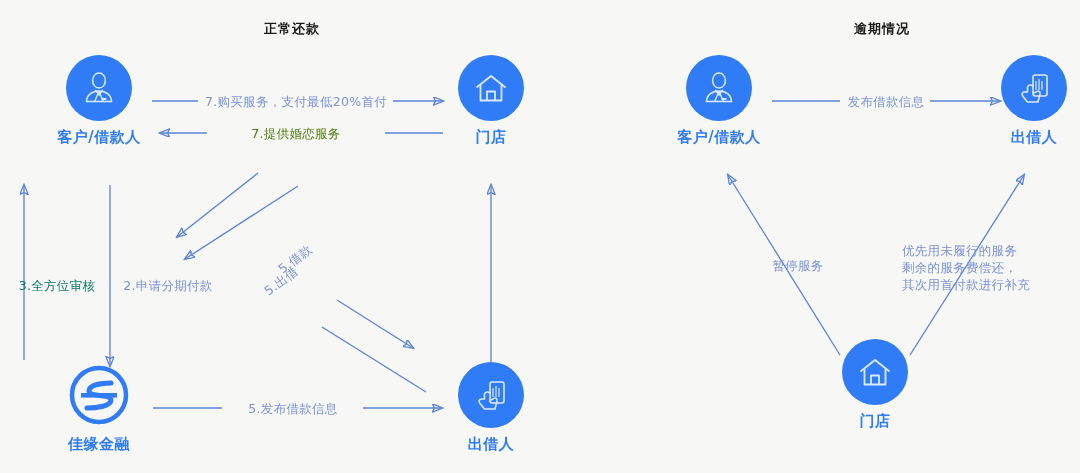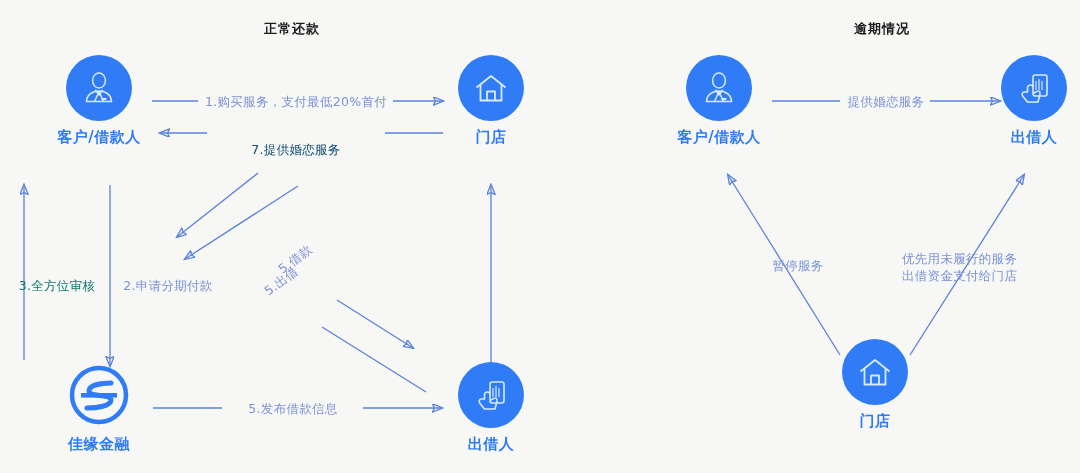--- a/index.html
+++ b/index.html
@@ -170,23 +170,23 @@
     <div class="bubble" style="background: rgb(47, 124, 246);">
       <svg width="40" height="40" viewBox="0 0 40 40">
         <rect x="19" y="7" width="14" height="21" rx="2.2" fill="none" stroke="#dbe9ff" stroke-width="1.6"></rect>
         <path d="M22 13 L22 22 M25 11 L25 22 M28 13 L28 22" stroke="#dbe9ff" stroke-width="1.2"></path>
         <path d="M19 18 C16 16.2 13.5 17 13.5 19.6 L13.5 24 L10.5 24 C8 24 7.5 26.5 9 28.4 L13.5 34 L24 34 L26 26 C26.4 23.6 24.6 22.4 23 23.4 L20 25" fill="none" stroke="#dbe9ff" stroke-width="1.6" stroke-linejoin="round" stroke-linecap="round"></path>
       </svg>
     </div>
     <div class="node-label" style="color: rgb(47, 124, 246);">出借人</div>
   </div>
 
-  <div class="edge-label center" style="left: 296px; top: 101px; color: rgb(123, 147, 214);">1.购买服务，支付最低20%首付</div>
-
-  <div class="edge-label center" style="left: 296px; top: 149px; color: #0c4a6e;">7.提供婚恋服务</div>
+  <div class="edge-label center" style="left: 296px; top: 101px; color: rgb(123, 147, 214);">7.购买服务，支付最低20%首付</div>
+
+  <div class="edge-label center" style="left: 296px; top: 133px; color: #4d7c0f;">7.提供婚恋服务</div>
 
   <div class="edge-label center" style="left: 57px; top: 285px; color: #0f766e;">3.全方位审核</div>
 
   <div class="edge-label center" style="left: 148px; top: 285px; color: rgb(123, 147, 214); margin-left: 20px;">2.申请分期付款</div>
 
   <div class="edge-label rot-1" style="left: 295px; top: 259px; color: rgb(123, 147, 214);">5.借款</div>
 
   <div class="edge-label rot-2" style="left: 281px; top: 281px; color: rgb(123, 147, 214);">5.出借</div>
 
 
@@ -220,22 +220,23 @@
     <div class="bubble" style="background: rgb(47, 124, 246);">
       <svg width="40" height="40" viewBox="0 0 40 40">
         <path d="M5.5 19.5 L20 8 L34.5 19.5" fill="none" stroke="#dbe9ff" stroke-width="1.8" stroke-linejoin="round"></path>
         <path d="M9.5 17 L9.5 32.5 L30.5 32.5 L30.5 17" fill="none" stroke="#dbe9ff" stroke-width="1.8" stroke-linejoin="round"></path>
         <path d="M16 32.5 L16 23.5 L24 23.5 L24 32.5" fill="none" stroke="#dbe9ff" stroke-width="1.8" stroke-linejoin="round"></path>
       </svg>
     </div>
     <div class="node-label" style="color: rgb(47, 124, 246);">门店</div>
   </div>
 
-  <div class="edge-label center" style="left: 886px; top: 101px; color: rgb(123, 147, 214);">提供婚恋服务</div>
+  <div class="edge-label center" style="left: 886px; top: 101px; color: rgb(123, 147, 214);">发布借款信息</div>
 
   <div class="edge-label center" style="left: 790px; top: 265px; color: rgb(123, 147, 214); margin-left: 8px;">暂停服务</div>
 
   <div class="edge-label multi" style="left: 902px; top: 267px; color: rgb(123, 147, 214);">
     <div>优先用未履行的服务</div>
-    <div>出借资金支付给门店</div>
+    <div>剩余的服务费偿还，</div>
+    <div>其次用首付款进行补充</div>
   </div>
 
 </div>
 
 </body></html>

